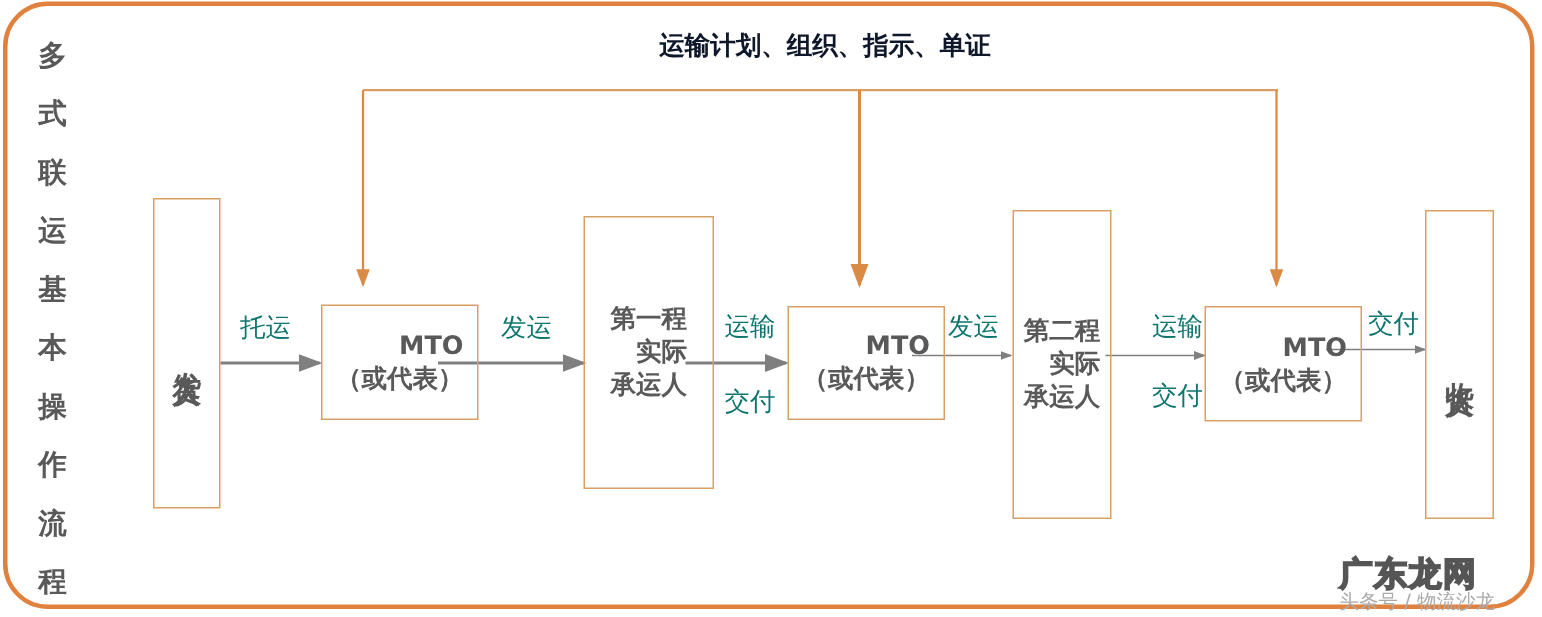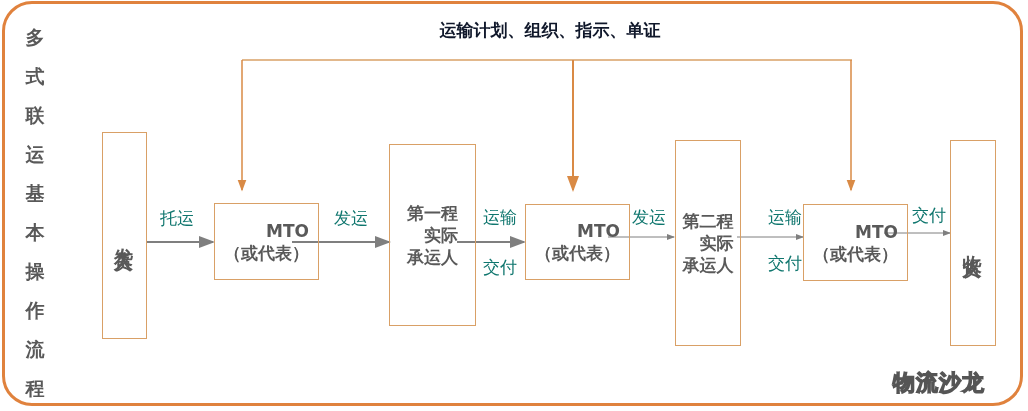--- a/index.html
+++ b/index.html
@@ -115,14 +115,15 @@
 <div class="lbl" style="left:160px;top:207px;">托运</div>
 <div class="lbl" style="left:334px;top:207px;">发运</div>
 <div class="lbl" style="left:483px;top:206px;">运输</div>
 <div class="lbl" style="left:483px;top:256px;">交付</div>
 <div class="lbl" style="left:632px;top:206px;">发运</div>
 <div class="lbl" style="left:768px;top:206px;">运输</div>
 <div class="lbl" style="left:768px;top:252px;">交付</div>
 <div class="lbl" style="left:912px;top:204px;">交付</div>
 
 <div class="wm">
-  <div class="big">物流沙龙</div>
+  <div class="big">广东龙网</div>
+  <div class="small">头条号 / 物流沙龙</div>
 </div>
 
 </body></html>

